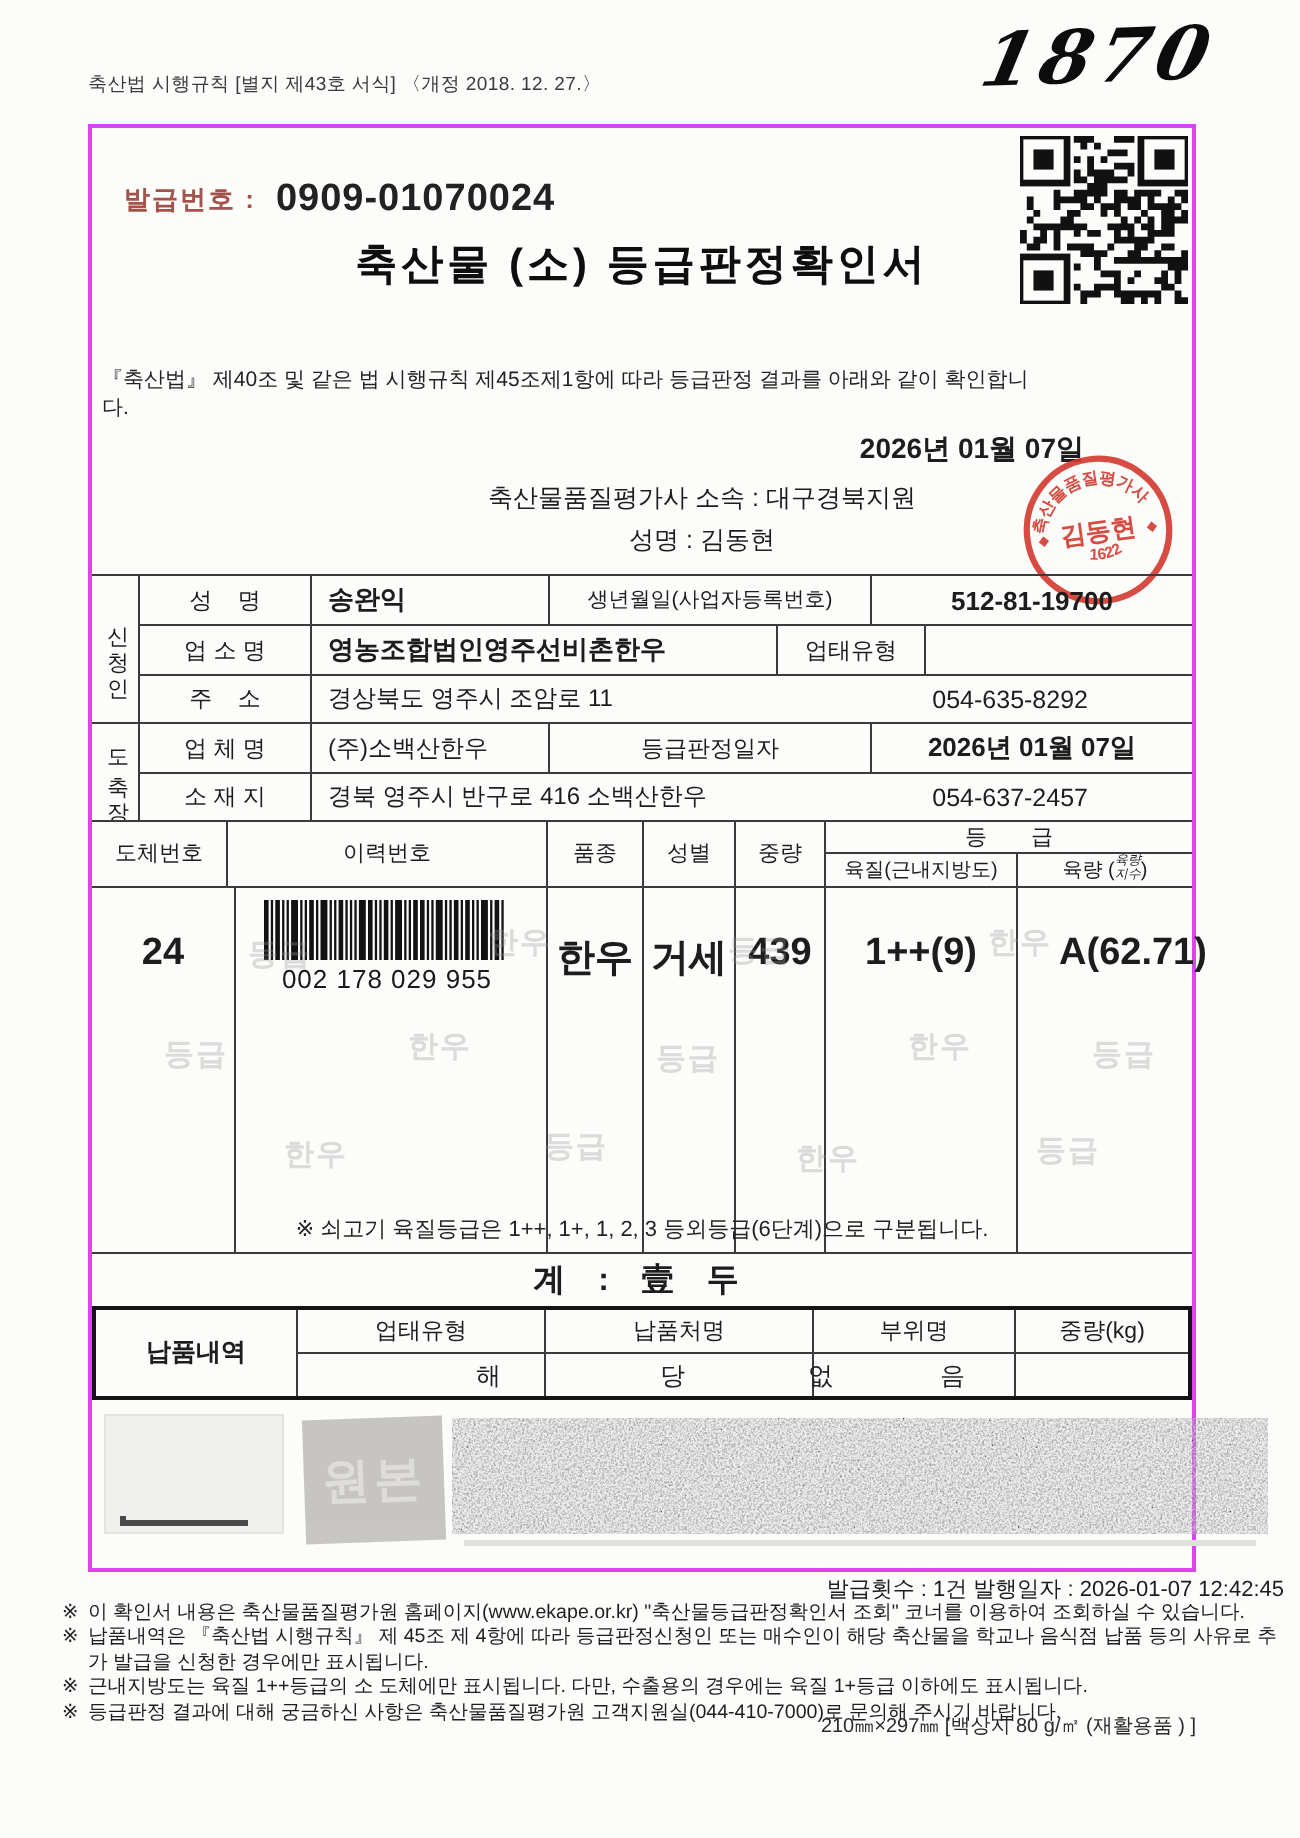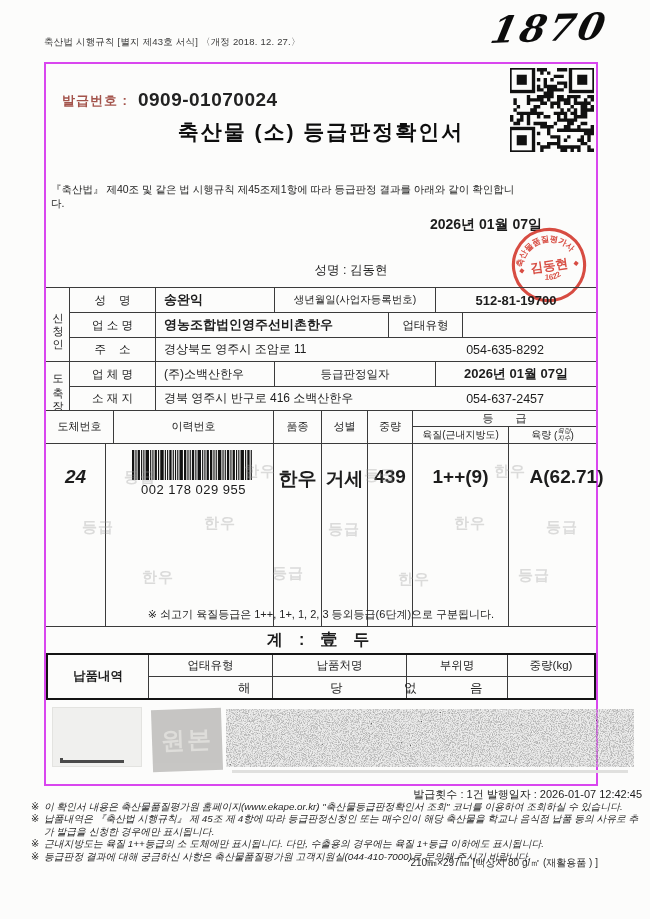--- a/index.html
+++ b/index.html
@@ -57,21 +57,21 @@
   .lightbox-corner{left:14px;top:694px;width:64px;height:5px;border-left:3px solid #4a4a4a;border-bottom:3px solid #4a4a4a;box-sizing:border-box;}
   .orig-stamp{left:106px;top:645px;width:70px;height:62px;background:#b9b8b6;opacity:.8;display:flex;align-items:center;justify-content:center;
         font-size:24px;font-weight:bold;color:#d7d6d2;letter-spacing:2px;transform:rotate(-2deg);}
   .noise{left:180px;top:645px;width:408px;height:58px;}
   .noise-strip{left:186px;top:706px;width:396px;height:3px;background:#e0e0de;}
 
   .issue-meta{right:8px;top:787px;font-size:11px;color:#1c1c1c;}
   .notes{left:31px;top:801px;width:616px;font-size:9.8px;line-height:12.4px;color:#1e1e1e;}
   .note{display:flex;}
   .note .mk{width:13px;flex:none;}
-  .note .tx{flex:1;font-style:italic;}
+  .note .tx{flex:1;}
   .paper-spec{left:0;top:856px;width:650px;text-align:right;padding-right:52px;box-sizing:border-box;font-size:10px;color:#2a2a2a;}
 </style>
 </head>
 <body>
 
 <div class="page">
 
   <div class="abs form-ref">축산법 시행규칙 [별지 제43호 서식] 〈개정 2018. 12. 27.〉</div>
   <div class="abs handwritten">1870</div>
 
@@ -87,20 +87,21 @@
         <rect x="6.72" y="67.2" width="10.08" height="10.08" fill="#111"></rect>
       </svg>
 
     <div class="abs issue-line">
       <span class="issue-label">발급번호 :</span><span class="issue-val">0909-01070024</span>
     </div>
 
     <div class="abs title">축산물 (소) 등급판정확인서</div>
     <div class="abs statement">『축산법』 제40조 및 같은 법 시행규칙 제45조제1항에 따라 등급판정 결과를 아래와 같이 확인합니다.</div>
     <div class="abs c-date">2026년 01월 07일</div>
+    <div class="abs affil">축산물품질평가사 소속 : 대구경북지원</div>
     <div class="abs ename">성명 : 김동현</div>
 
     <svg class="abs seal" viewBox="0 0 80 80">
       <circle cx="40" cy="40" r="36.5" fill="none" stroke="#d43a2e" stroke-width="3.2"></circle>
       <defs>
         <path id="arcT" d="M 12 44 A 28 28 0 0 1 68 44" fill="none"></path>
         <path id="arcB" d="M 18 42 A 25 25 0 0 0 62 42" fill="none"></path>
       </defs>
       <text font-size="8.5" fill="#d43a2e" font-weight="bold">
         <textPath href="#arcT" startOffset="6%">축산물품질평가사</textPath>
@@ -158,21 +159,21 @@
       <div class="cell gradehead" style="left:322px;top:0;width:45px;height:34px;">중량</div>
       <div class="cell gradehead noR" style="left:367px;top:0;width:183px;height:17px;letter-spacing:22px;padding-left:22px;">등급</div>
       <div class="cell" style="left:367px;top:17px;width:96px;height:17px;font-size:10px;">육질(근내지방도)</div>
       <div class="cell noR" style="left:463px;top:17px;width:87px;height:17px;font-size:10px;">
         <span>육량</span>&nbsp;(<span class="stack">
             <i>육량</i>
             <i>지수</i>
           </span>)
       </div>
 
-      <div class="cell noB bigval" style="left:0;top:34px;width:60px;height:182px;align-items:flex-start;padding-top:22px;font-style:italic;">24</div>
+      <div class="cell noB bigval" style="left:0;top:34px;width:72px;height:182px;align-items:flex-start;padding-top:22px;">24</div>
       <div class="cell noB" style="left:68px;top:34px;width:160px;height:182px;align-items:flex-start;">
         <div class="bc-wrap">
           <svg id="barcode" width="124" height="30">
               <rect x="0.00" y="0" width="2.30" height="30" fill="#121212"></rect>
               <rect x="3.40" y="0" width="1.15" height="30" fill="#121212"></rect>
               <rect x="5.65" y="0" width="2.30" height="30" fill="#121212"></rect>
               <rect x="9.05" y="0" width="1.15" height="30" fill="#121212"></rect>
               <rect x="11.30" y="0" width="1.15" height="30" fill="#121212"></rect>
               <rect x="13.55" y="0" width="3.45" height="30" fill="#121212"></rect>
               <rect x="18.10" y="0" width="1.15" height="30" fill="#121212"></rect>

